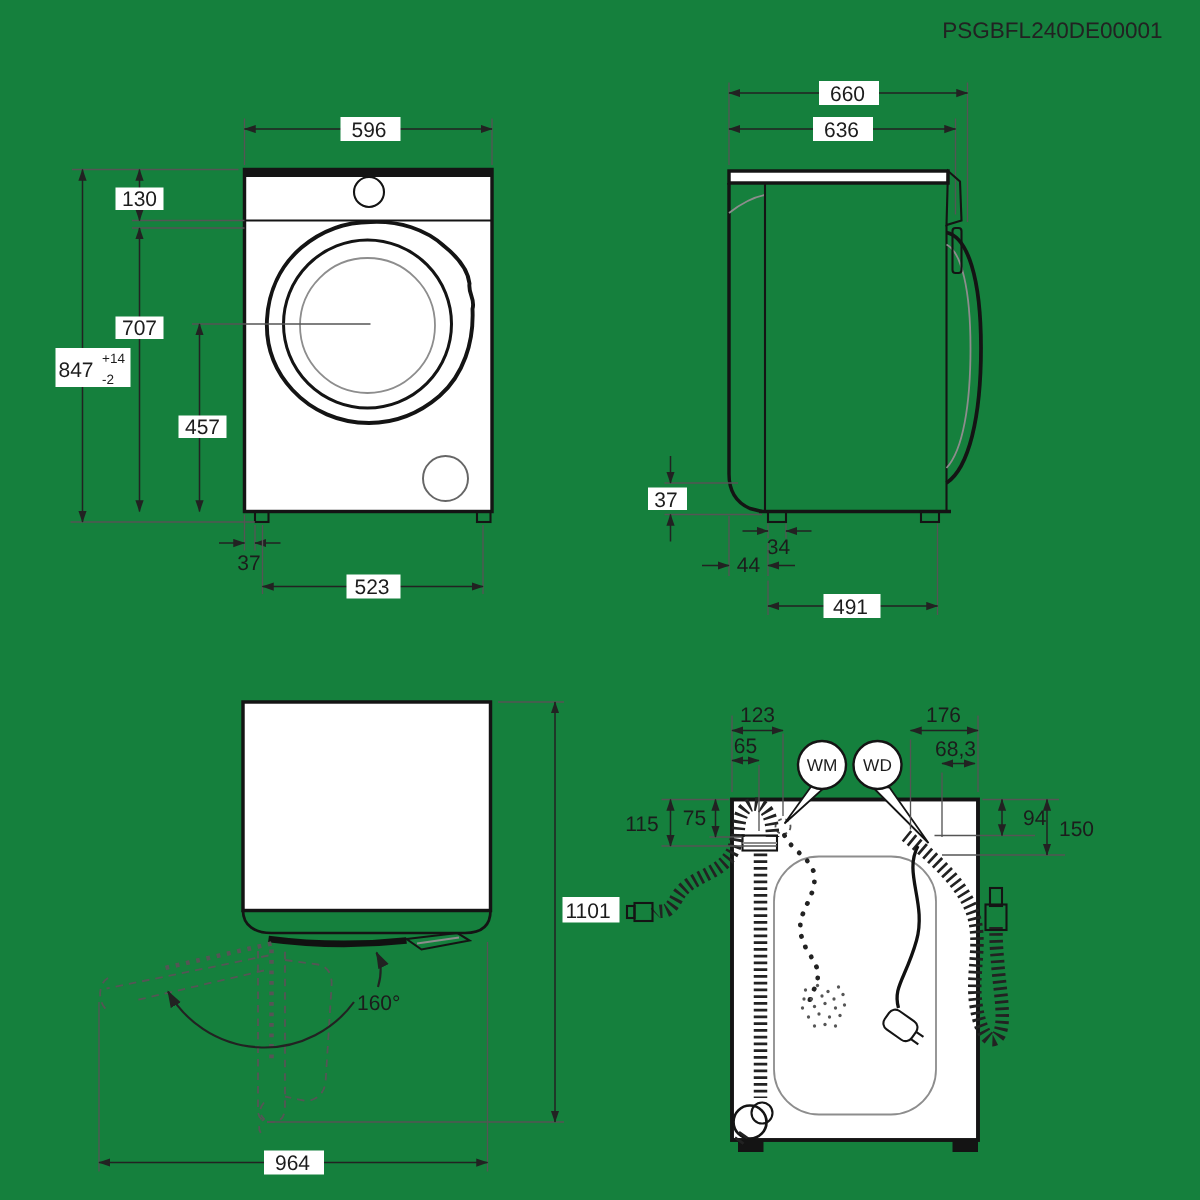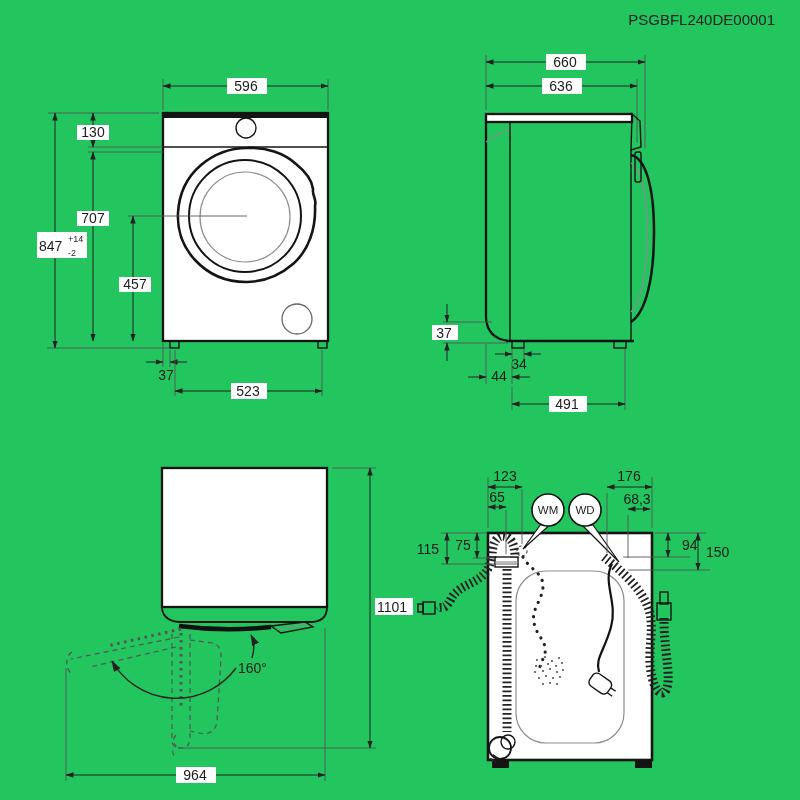--- a/index.html
+++ b/index.html
@@ -1,16 +1,16 @@
 <!DOCTYPE html>
 <html><head>
 <meta charset="utf-8">
 <style>
   html,body{margin:0;padding:0;background:#fff;}
-  #canvas{position:relative;width:800px;height:800px;background:#22c55e;overflow:hidden;
+  #canvas{position:relative;width:800px;height:800px;background:#15803d;overflow:hidden;
           font-family:"Liberation Sans", sans-serif;text-align:center;}
   svg{position:absolute;left:0;top:0;}
   text{fill:#1c1c1c;font-family:"Liberation Sans", sans-serif;font-size:14px;}
   .ttl{font-size:15px;fill:#222;}
   .sm{font-size:11.5px;}
   .tol{font-size:9px;}
   .thick{stroke:#141414;stroke-width:2.3;fill:none;}
   .body{stroke:#141414;stroke-width:2.3;fill:#fff;}
   .med{stroke:#141414;stroke-width:1.4;fill:none;}
   .gray{stroke:#8d8d8d;stroke-width:1.2;fill:none;}

